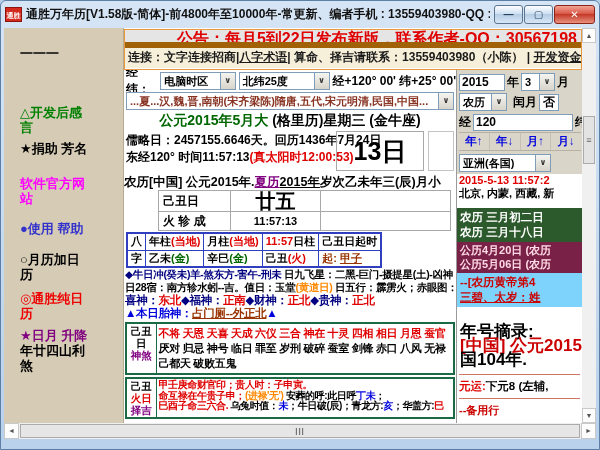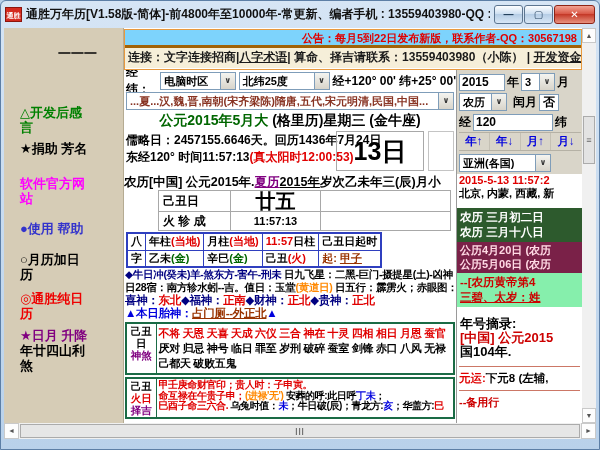--- a/index.html
+++ b/index.html
@@ -24,22 +24,22 @@
   .winbtn.close { width:41px; background:linear-gradient(#f2a394,#d95948 45%,#c23322 46%,#e8927f);
     color:#fff; border-color:#8e2416; }
   
   .content { position:absolute; left:3px; right:3px; top:27px; bottom:10px; background:#ffffff; overflow:hidden; }
   
   .sidebar { position:absolute; left:0; top:0; width:120px; bottom:16px;
     background:#d6ccb6; border-right:1px solid #b5ab92; padding:18px 0 0 16px; }
   .sb-item { font-size:13px; line-height:15px; width:72px; letter-spacing:0; cursor:default; }
   
   .topbox { position:absolute; left:120px; right:14px; top:1px; height:41px; border:1px solid #e8993f; }
-  .announce { height:18px; background:#7dd3fc; border-bottom:3px solid #a16207;
-    font-size:11px; line-height:17px; text-align:right; padding-right:4px; white-space:nowrap; overflow:hidden; }
+  .announce { height:18px; background:#e5e5e5; border-bottom:6px solid #a16207;
+    font-size:16px; line-height:17px; text-align:right; padding-right:4px; white-space:nowrap; overflow:hidden; }
   .linksbar { height:20px; background:#f6efd9; font-size:12px; line-height:19px; padding-left:3px;
     color:#1a1a1a; white-space:nowrap; overflow:hidden; }
   
   .main { position:absolute; left:120px; top:42px; width:332px; bottom:16px; background:#fff; overflow:hidden; }
   .row-coords { height:22px; display:flex; align-items:center; gap:3px; font-size:12px; padding:1px 0 1px 2px; }
   .select { border:1px solid #7f9db9; background:#fff; height:18px; display:flex; align-items:center;
     font-size:11px; padding-left:3px; position:relative; }
   .select .arr { margin-left:auto; width:15px; height:16px; background:linear-gradient(#f4f4f0,#d8d4ca);
     border-left:1px solid #7f9db9; text-align:center; font-size:8px; line-height:16px; color:#333; }
   .row-dyn { height:20px; padding:0 2px; }
@@ -75,22 +75,22 @@
     font-family:"Liberation Sans",sans-serif; height:17px; padding:0 2px; }
   .navrow { display:flex; height:19px; border-top:1px solid #b5b1a5; border-bottom:1px solid #b5b1a5; }
   .navbtn { flex:1; font-size:11.5px; color:#0000dd; text-align:center; line-height:17px;
     border-right:1px solid #c4c0b4; cursor:default; white-space:nowrap; }
   .rline { font-size:11px; line-height:13px; white-space:nowrap; padding-left:2px; }
   .blk-lunar { background:#2d5a2d; color:#fff; font-size:11.5px; line-height:15px;
     padding:2px 0 2px 3px; margin-top:8px; white-space:nowrap; }
   .blk-terms { background:#7a2148; color:#ffd9e4; font-size:11px; line-height:14px;
     padding:1px 0 2px 3px; white-space:nowrap; }
   .blk-terms .ttitle { color:#ffee99; text-align:right; padding-right:6px; font-size:12px; }
-  .blk-gray { background:#86efac; font-size:11.5px; line-height:15px; padding:2px 0 2px 3px; white-space:nowrap; }
-  .blk-era { font-size:13px; line-height:14px; padding:10px 0 2px 3px; white-space:nowrap; }
+  .blk-gray { background:#7dd3fc; font-size:11.5px; line-height:15px; padding:2px 0 2px 3px; white-space:nowrap; }
+  .blk-era { font-size:17px; line-height:14px; padding:18px 0 2px 3px; white-space:nowrap; }
   .rp-hr { border:0; border-top:1px solid #cc7766; margin:5px 2px; }
   
   .vscroll { position:absolute; right:0; top:0; width:14px; bottom:16px; background:#f0f0f0; }
   .sbtn { position:absolute; left:0; width:14px; height:15px; background:#fdfdfd; border:1px solid #c9c9c9;
     font-size:7px; text-align:center; line-height:13px; color:#555; }
   .vthumb { position:absolute; left:1px; width:12px; top:88px; height:48px; background:#e3e3e3;
     border:1px solid #ababab; font-size:9px; color:#666; text-align:center; line-height:46px; }
   .hscroll { position:absolute; left:0; right:0; bottom:0; height:16px; background:#f0f0f0; }
   .hbtn { position:absolute; top:0; width:15px; height:16px; background:#fdfdfd; border:1px solid #c9c9c9;
     font-size:7px; text-align:center; line-height:14px; color:#555; }
@@ -113,21 +113,21 @@
     <div class="winbtns">
       <div class="winbtn">—</div>
       <div class="winbtn">▢</div>
       <div class="winbtn close">✕</div>
     </div>
   </div>
 
   <div class="content">
 
     <div class="sidebar">
-      <div class="sb-item" style="margin-bottom: 44px; color: rgb(0, 0, 0); margin-left: 38px;">一一一</div>
+      <div class="sb-item" style="margin-bottom: 44px; color: rgb(0, 0, 0);">一一一</div>
       <div class="sb-item" style="margin-bottom: 6px; color: rgb(0, 128, 0);">△开发后感言</div>
       <div class="sb-item" style="margin-bottom: 20px; color: rgb(0, 0, 0);">★捐助 芳名</div>
       <div class="sb-item" style="margin-bottom: 15px; color: rgb(255, 0, 255);">软件官方网站</div>
       <div class="sb-item" style="margin-bottom: 16px; color: rgb(51, 51, 204);">●使用 帮助</div>
       <div class="sb-item" style="margin-bottom: 9px; color: rgb(0, 0, 0);">○月历加日历</div>
       <div class="sb-item" style="margin-bottom: 7px; color: rgb(238, 0, 0);">◎通胜纯日历</div>
       <div class="sb-item" style="margin-bottom: 0px; color: rgb(128, 0, 128);">★日月 升降</div>
       <div class="sb-item" style="color: rgb(0, 0, 0);">年廿四山利煞</div>
     </div>
 
@@ -253,21 +253,21 @@
         <div class="crow">
           <div class="select" style="width:48px">
             <span>农历</span>
             <span class="arr">∨</span>
           </div>
           <span style="margin-left:4px">闰月</span>
           <span class="tb" style="display:inline-block;width:20px;text-align:center;line-height:15px">否</span>
         </div>
         <div class="crow">
           <span>经</span>
-          <input class="tb" style="width: 80px;" value="120">
+          <input class="tb" style="width: 100px;" value="120">
           <span>纬</span>
         </div>
         <div class="navrow">
           <div class="navbtn">年↑</div>
           <div class="navbtn">年↓</div>
           <div class="navbtn">月↑</div>
           <div class="navbtn" style="border-right:0">月↓</div>
         </div>
         <div class="crow" style="margin-top:2px">
           <div class="select" style="width:92px">

